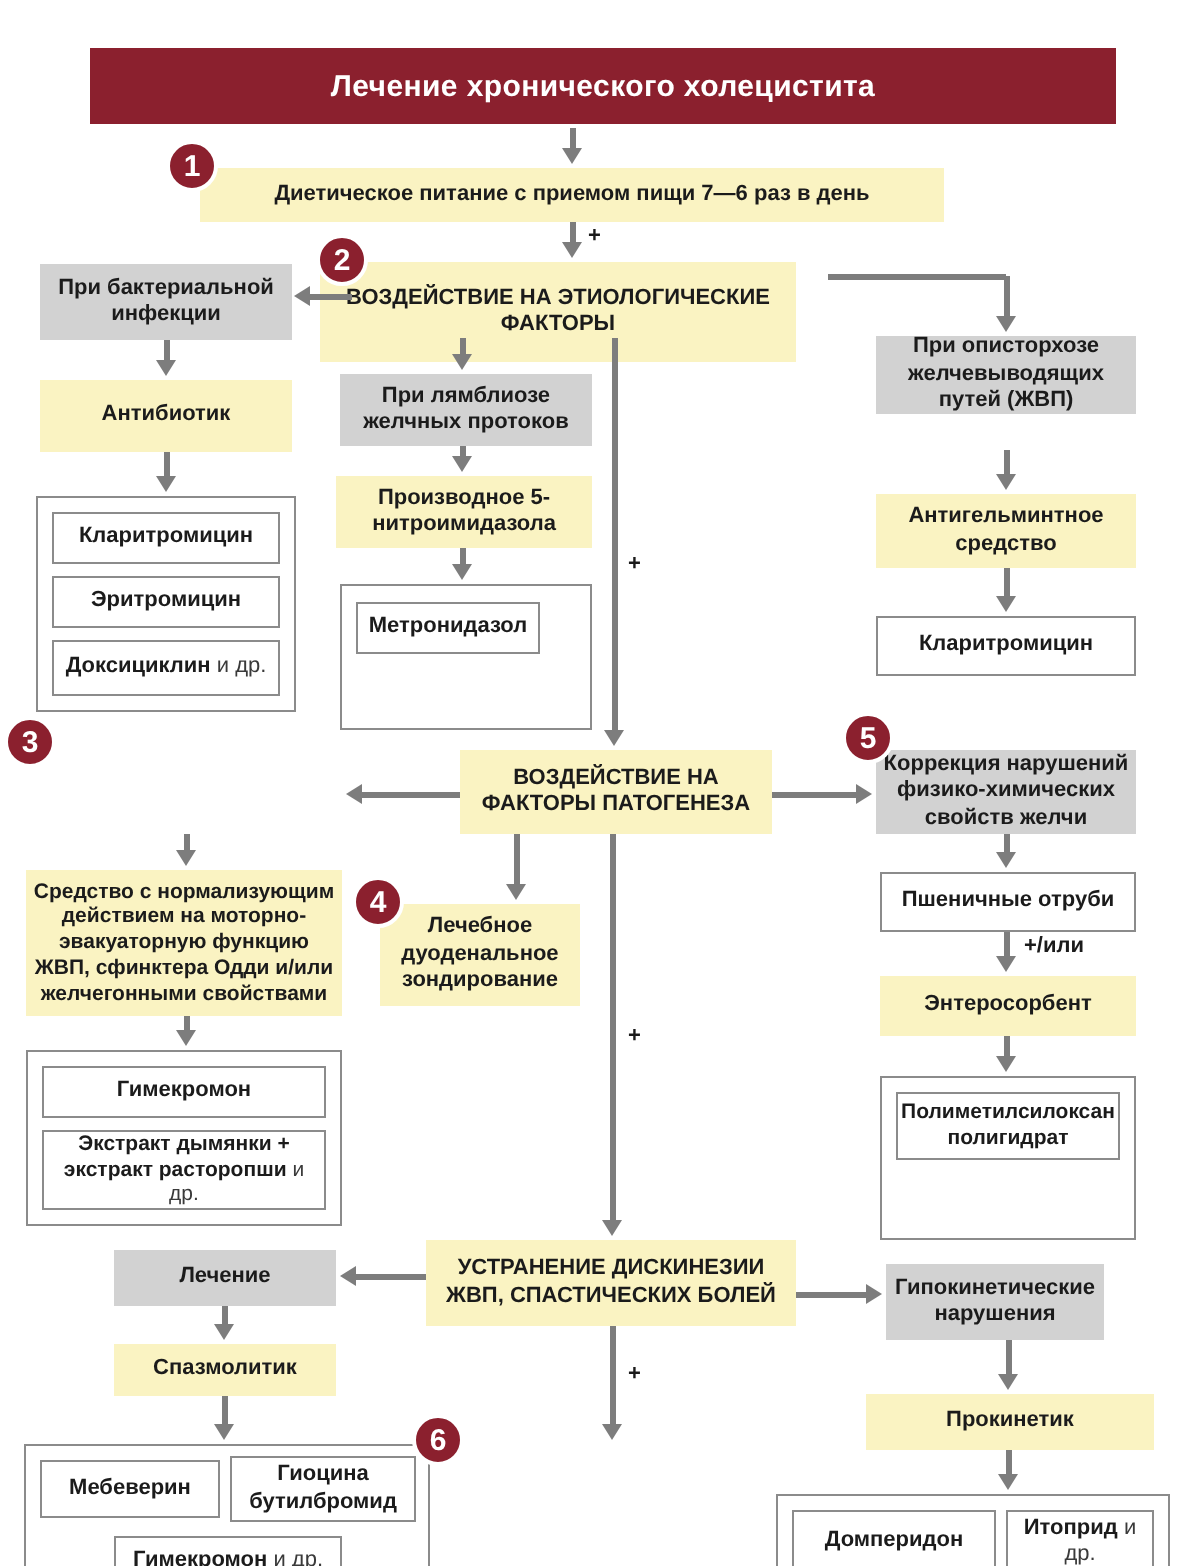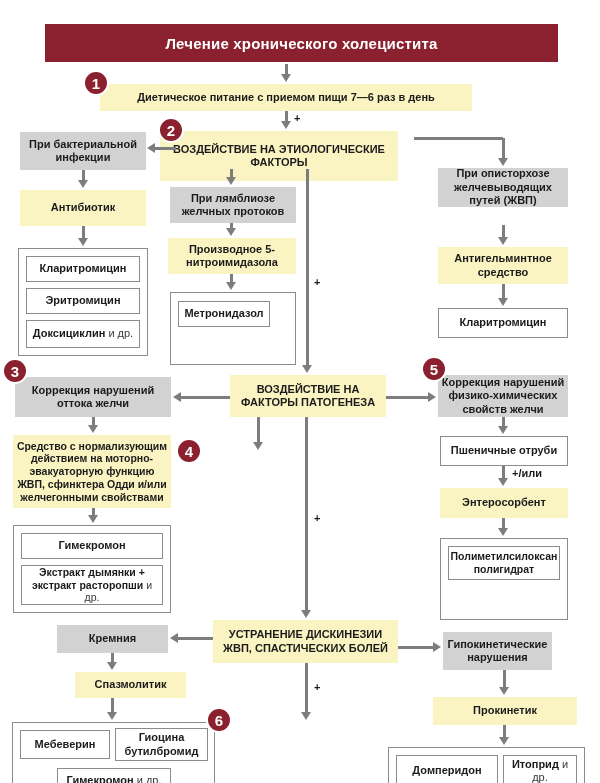--- a/index.html
+++ b/index.html
@@ -61,41 +61,41 @@
 
   <div class="node gray" style="left:170px;top:167px;width:126px;height:36px">При лямблиозе желчных протоков</div>
   <div class="node yellow" style="left:168px;top:218px;width:128px;height:36px">Производное 5-нитроимидазола</div>
   <div class="groupbox" style="left:170px;top:272px;width:126px;height:73px"></div>
   <div class="node inner" style="left:178px;top:281px;width:92px;height:26px">Метронидазол</div>
 
   <div class="node gray" style="left:438px;top:148px;width:130px;height:39px">При описторхозе желчевыводящих путей (ЖВП)</div>
   <div class="node yellow" style="left:438px;top:227px;width:130px;height:37px">Антигельминтное средство</div>
   <div class="node whitebox" style="left:438px;top:288px;width:130px;height:30px">Кларитромицин</div>
 
-  <div class="node gray" style="left:15px;top:357px;width:156px;height:40px">Коррекция нарушений оттока желчи</div>
   <div class="node yellow" style="left:230px;top:355px;width:156px;height:42px">ВОЗДЕЙСТВИЕ НА ФАКТОРЫ ПАТОГЕНЕЗА</div>
   <div class="node gray" style="left:438px;top:355px;width:130px;height:42px">Коррекция нарушений физико-химических свойств желчи</div>
 
   <div class="node yellow fs10" style="left:13px;top:415px;width:158px;height:73px">Средство с нормализующим действием на моторно-эвакуаторную функцию ЖВП, сфинктера Одди и/или желчегонными свойствами</div>
   <div class="groupbox" style="left:13px;top:505px;width:158px;height:88px"></div>
   <div class="node inner" style="left:21px;top:513px;width:142px;height:26px">Гимекромон</div>
   <div class="node inner fs10" style="left:21px;top:545px;width:142px;height:40px">
     <span><span>Экстракт дымянки + экстракт расторопши</span>
     <span class="lt">и др.</span></span>
   </div>
 
+  <div class="node yellow" style="left:190px;top:432px;width:100px;height:51px">Лечебное дуоденальное зондирование</div>
 
   <div class="node whitebox" style="left:440px;top:416px;width:128px;height:30px">Пшеничные отруби</div>
   <div class="node yellow" style="left:440px;top:468px;width:128px;height:30px">Энтеросорбент</div>
   <div class="groupbox" style="left:440px;top:518px;width:128px;height:82px"></div>
   <div class="node inner fs10" style="left:448px;top:526px;width:112px;height:34px">Полиметилсилоксан полигидрат</div>
 
   <div class="node yellow" style="left:213px;top:600px;width:185px;height:43px">УСТРАНЕНИЕ ДИСКИНЕЗИИ ЖВП, СПАСТИЧЕСКИХ БОЛЕЙ</div>
-  <div class="node gray" style="left:57px;top:605px;width:111px;height:28px">Кремния</div>
-  <div class="node yellow" style="left:75px;top:652px;width:111px;height:26px">Спазмолитик</div>
+  <div class="node gray" style="left:57px;top:605px;width:111px;height:28px">Лечение</div>
+  <div class="node yellow" style="left:57px;top:652px;width:111px;height:26px">Спазмолитик</div>
 
   <div class="groupbox" style="left:12px;top:702px;width:203px;height:78px"></div>
   <div class="node inner" style="left:20px;top:710px;width:90px;height:29px">Мебеверин</div>
   <div class="node inner" style="left:115px;top:708px;width:93px;height:33px">Гиоцина бутилбромид</div>
   <div class="node inner" style="left:57px;top:748px;width:114px;height:26px">
     <span><span>Гимекромон</span>
     <span class="lt">и др.</span></span>
   </div>
 
   <div class="node gray" style="left:443px;top:612px;width:109px;height:38px">Гипокинетические нарушения</div>

